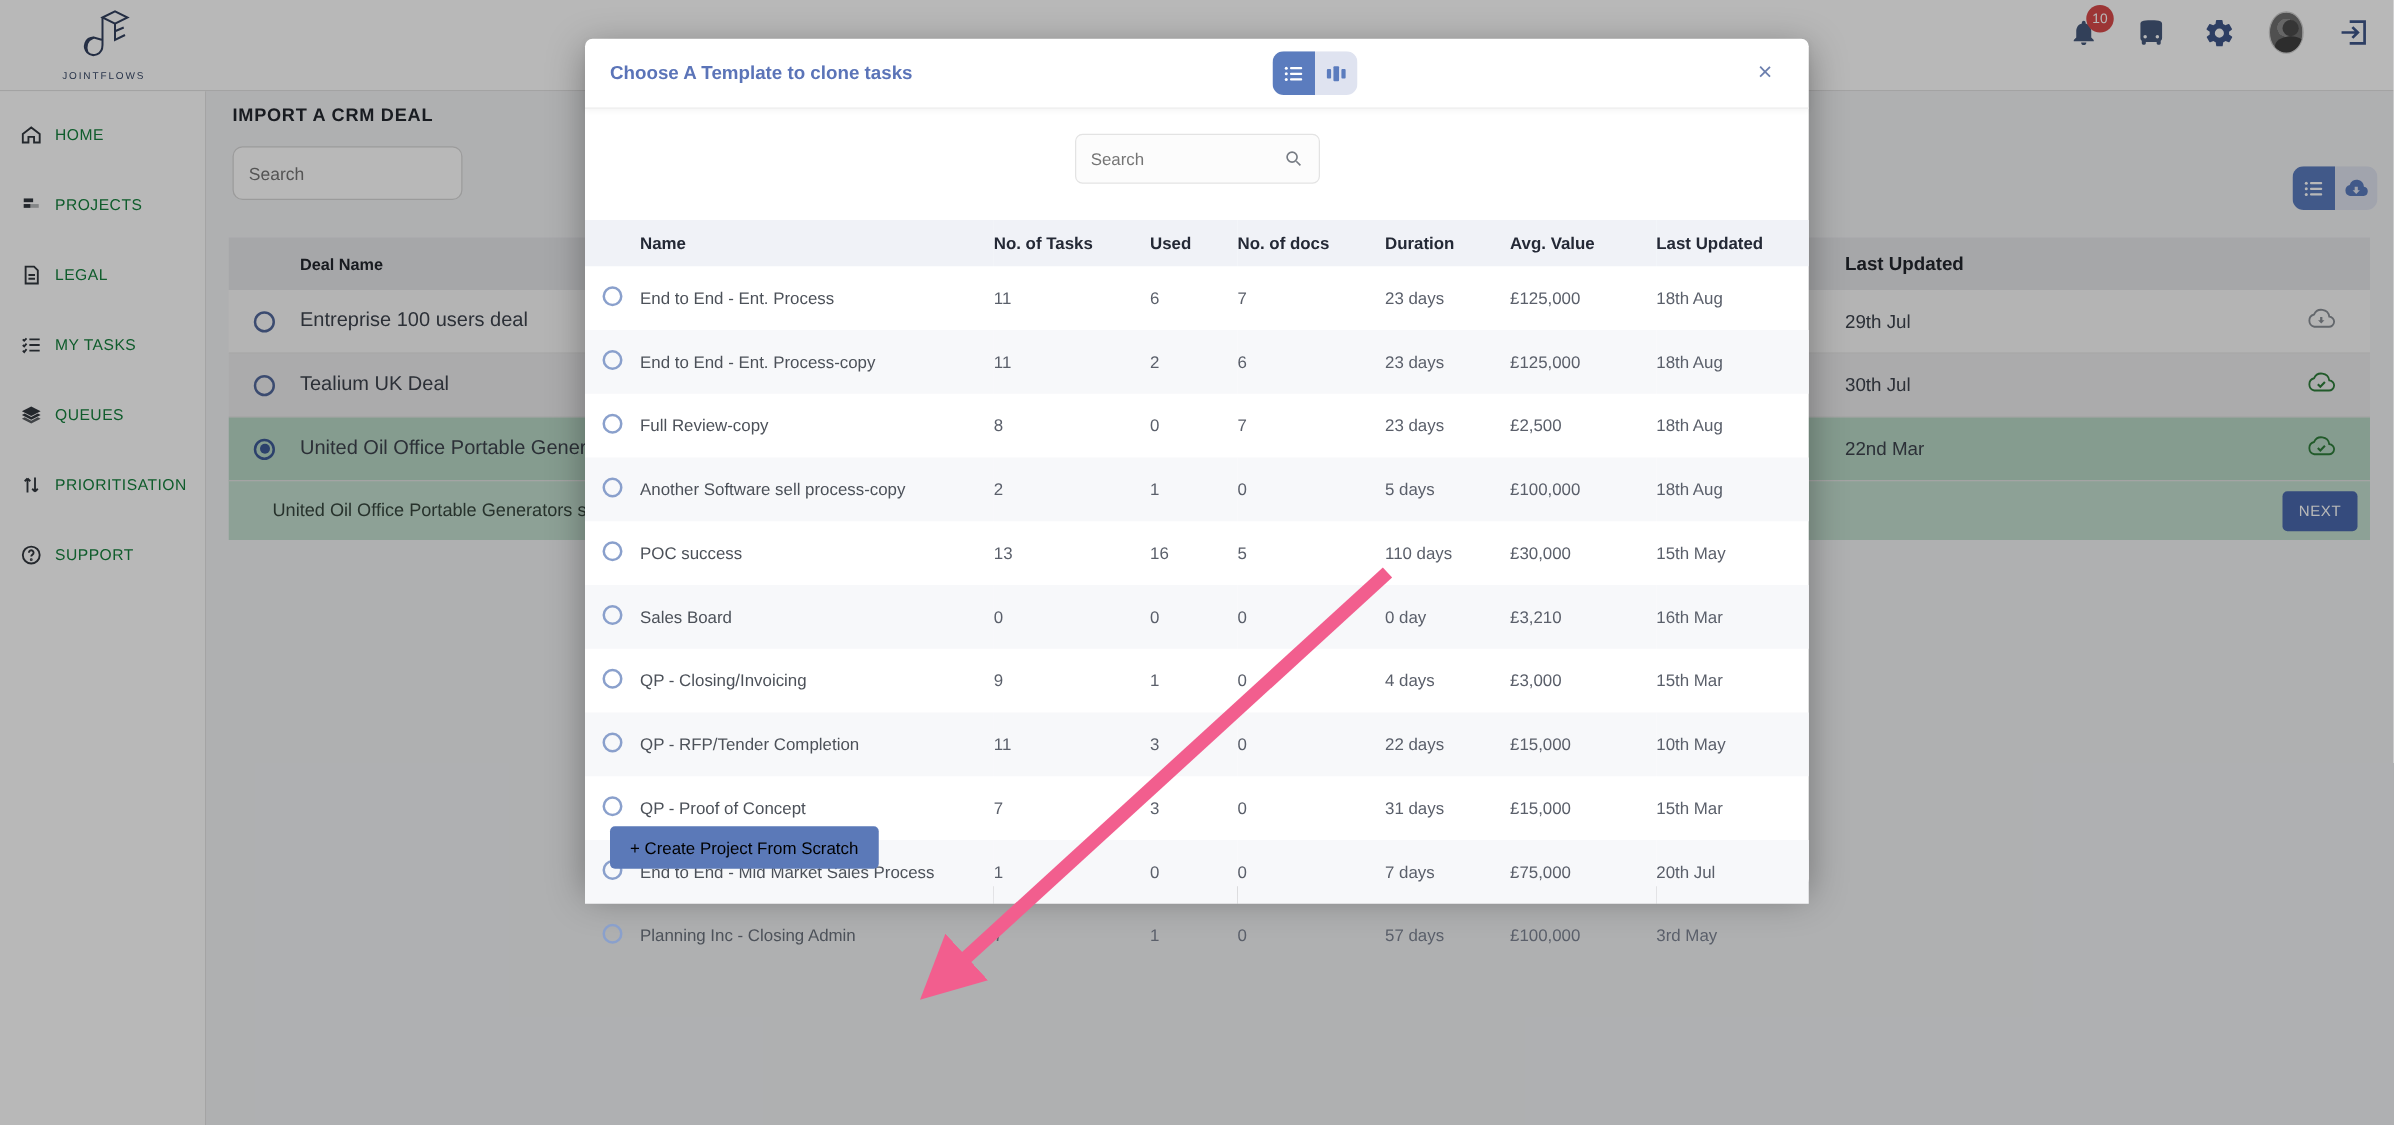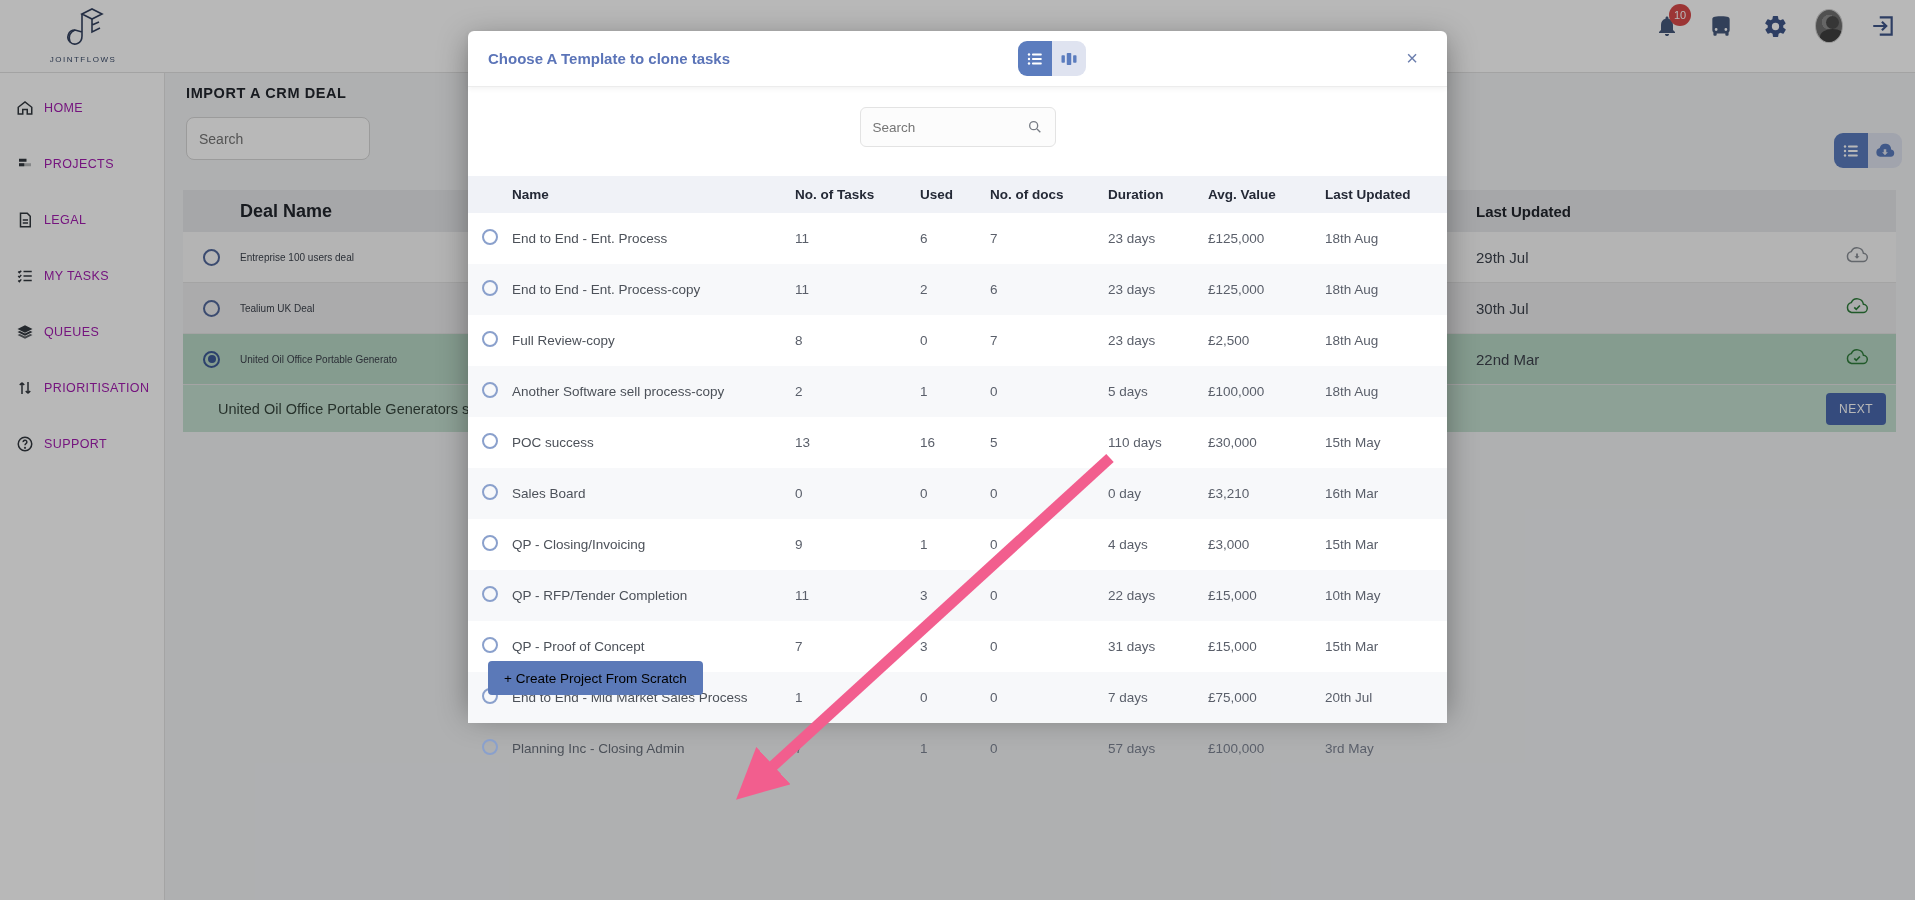--- a/index.html
+++ b/index.html
@@ -19,40 +19,40 @@
   .avatar { width:34px; height:34px; border-radius:50%;
             background:radial-gradient(circle at 50% 38%, #8e8e8e 0 30%, #6f6f6f 31% 100%);
             border:1px solid #cfcfcf; overflow:hidden; position:relative; }
   .avatar:before { content:""; position:absolute; left:10px; top:6px; width:13px; height:13px; border-radius:50%; background:#4c4c4c; }
   .avatar:after  { content:""; position:absolute; left:4px; top:19px; width:25px; height:16px; border-radius:50% 50% 0 0; background:#3f3f3f; }
 
   .sidebar { position:absolute; left:0; top:73px; width:165px; height:827px; background:#ffffff;
              border-right:1px solid #e4e4e4; z-index:1; }
   .side-list { position:absolute; left:0; top:15px; width:100%; display:flex; flex-direction:column; gap:16px; }
   .side-item { height:40px; display:flex; align-items:center; gap:10px; padding-left:16px; cursor:pointer; }
-  .side-item span.lbl { font-size:12.5px; letter-spacing:.4px; color:#a21caf; font-weight:500; }
+  .side-item span.lbl { font-size:12.5px; letter-spacing:.4px; color:#15803d; font-weight:500; }
 
   .content { position:absolute; left:165px; top:73px; width:1750px; height:827px; background:#f3f4f6; z-index:1; }
   .page-title { position:absolute; left:21px; top:12px; font-size:14.5px; font-weight:700; letter-spacing:.6px; color:#23272e; }
   .page-search { position:absolute; left:21px; top:44px; width:184px; height:43px; background:#fff;
                  border:1px solid #d7d7d7; border-radius:8px; display:flex; align-items:center; padding:0 12px; }
   .page-search input { border:none; outline:none; flex:1; font-size:14px; color:#555; background:transparent;
                        font-family:"Liberation Sans", sans-serif; }
   .view-toggle { position:absolute; right:13px; top:60px; display:flex; border-radius:9px; overflow:hidden; }
   .vt-seg { width:34px; height:35px; display:flex; align-items:center; justify-content:center; cursor:pointer; }
   .vt-on  { background:#5b7cbe; }
   .vt-off { background:#dfe3f0; }
 
   .deal-table { position:absolute; left:18px; top:117px; width:1713px; }
   .deal-head { height:42px; background:#e7e8eb; display:flex; align-items:center; }
-  .deal-head .c1 { padding-left:57px; font-size:18px; font-weight:700; color:#22262d; }
+  .deal-head .c1 { padding-left:57px; font-size:13px; font-weight:700; color:#22262d; }
   .deal-head .c2 { margin-left:auto; width:420px; font-size:15px; font-weight:700; color:#22262d; }
   .deal-row { height:51px; display:flex; align-items:center; border-bottom:1px solid #e3e3e3; }
   .deal-row .rcell { width:57px; display:flex; justify-content:center; }
-  .deal-row .dname { font-size:10px; color:#3d434d; }
+  .deal-row .dname { font-size:16px; color:#3d434d; }
   .deal-row .ddate { margin-left:auto; width:420px; font-size:15px; color:#3d434d; }
   .deal-row .dcloud { position:absolute; right:28px; }
   .row-a { background:#fafafa; }
   .row-b { background:#ededef; }
   .row-sel { background:#b9d8c6; }
   .sub-row { height:47px; background:#c4dfd0; display:flex; align-items:center; padding-left:35px;
              font-size:14.5px; color:#36463d; position:relative; }
   .next-btn { position:absolute; right:10px; top:8px; width:60px; height:32px; background:#4a69ad; color:#fff;
               border:none; border-radius:4px; font-size:12px; letter-spacing:.5px; cursor:pointer;
               font-family:"Liberation Sans", sans-serif; }

